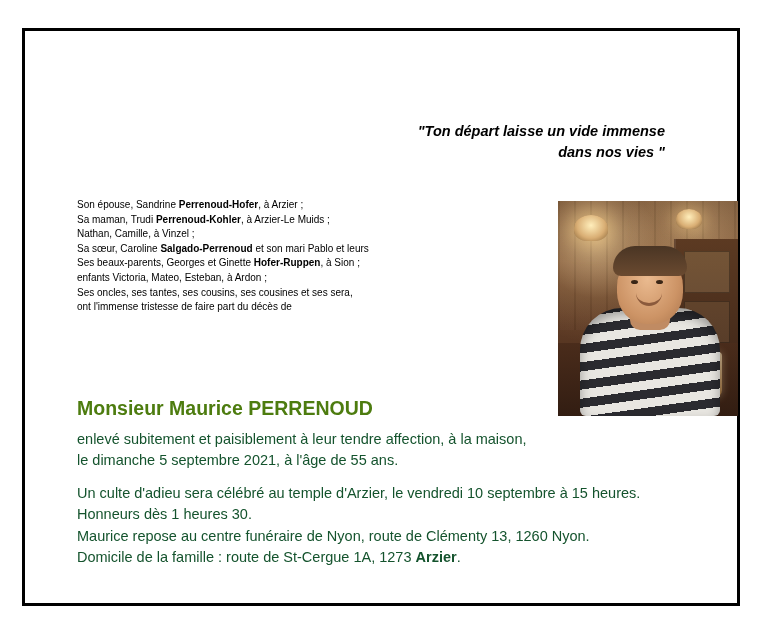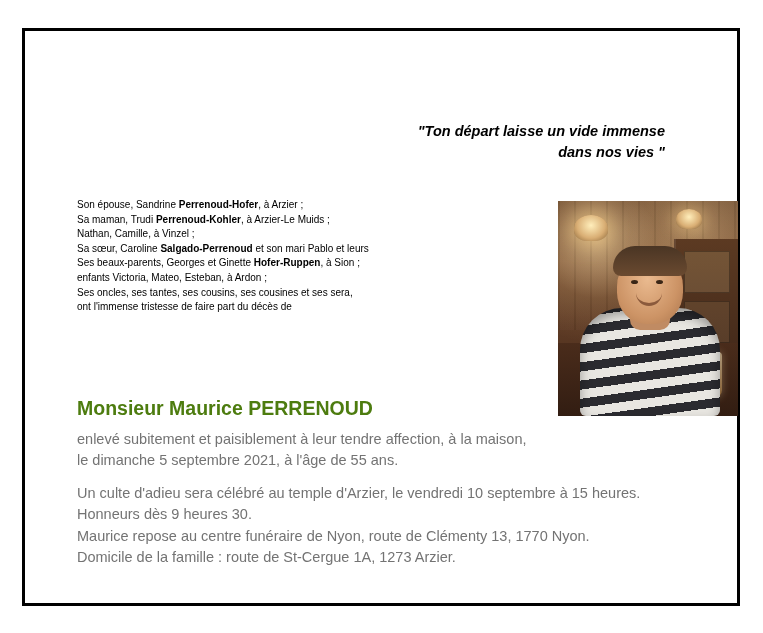--- a/index.html
+++ b/index.html
@@ -71,32 +71,32 @@
     color: #4d7c0f;
     margin-top: 14px;
   }
   .details-block {
     position: absolute;
     left: 52px;
     top: 398px;
     width: 660px;
     font-size: 14.5px;
     line-height: 1.46;
-    color: #737373;
+    color: #14532d;
   }
   .details-line {
     display: block;
     min-height: 8px;
   }
   .details-line.spacer {
     height: 12px;
     min-height: 12px;
   }
   .details-line b {
-    font-weight: normal;
+    font-weight: bold;
   }
   .portrait {
     position: absolute;
     left: 533px;
     top: 170px;
     width: 180px;
     height: 215px;
     overflow: hidden;
     background: #3a2a22;
     border: 0;
@@ -278,22 +278,22 @@
       <span class="family-line">ont l'immense tristesse de faire part du décès de</span>
     </div>
 
     <div class="deceased-name">Monsieur Maurice PERRENOUD</div>
 
     <div class="details-block">
       <span class="details-line">enlevé subitement et paisiblement à leur tendre affection, à la maison,</span>
       <span class="details-line">le dimanche 5 septembre 2021, à l'âge de 55 ans.</span>
       <span class="details-line spacer"></span>
       <span class="details-line">Un culte d'adieu sera célébré au temple d'Arzier, le vendredi 10 septembre à 15 heures.</span>
-      <span class="details-line">Honneurs dès 9 heures 30.</span>
-      <span class="details-line">Maurice repose au centre funéraire de Nyon, route de Clémenty 13, 1770 Nyon.</span>
+      <span class="details-line">Honneurs dès 1 heures 30.</span>
+      <span class="details-line">Maurice repose au centre funéraire de Nyon, route de Clémenty 13, 1260 Nyon.</span>
       <span class="details-line">Domicile de la famille : route de St-Cergue 1A, 1273 <b>Arzier</b>.</span>
     </div>
 
     <div class="portrait">
       <div class="portrait-scene">
         <div class="wall-panel"></div>
         <div class="lamp"></div>
         <div class="lamp2"></div>
         <div class="cabinet"></div>
         <div class="table-surface"></div>

